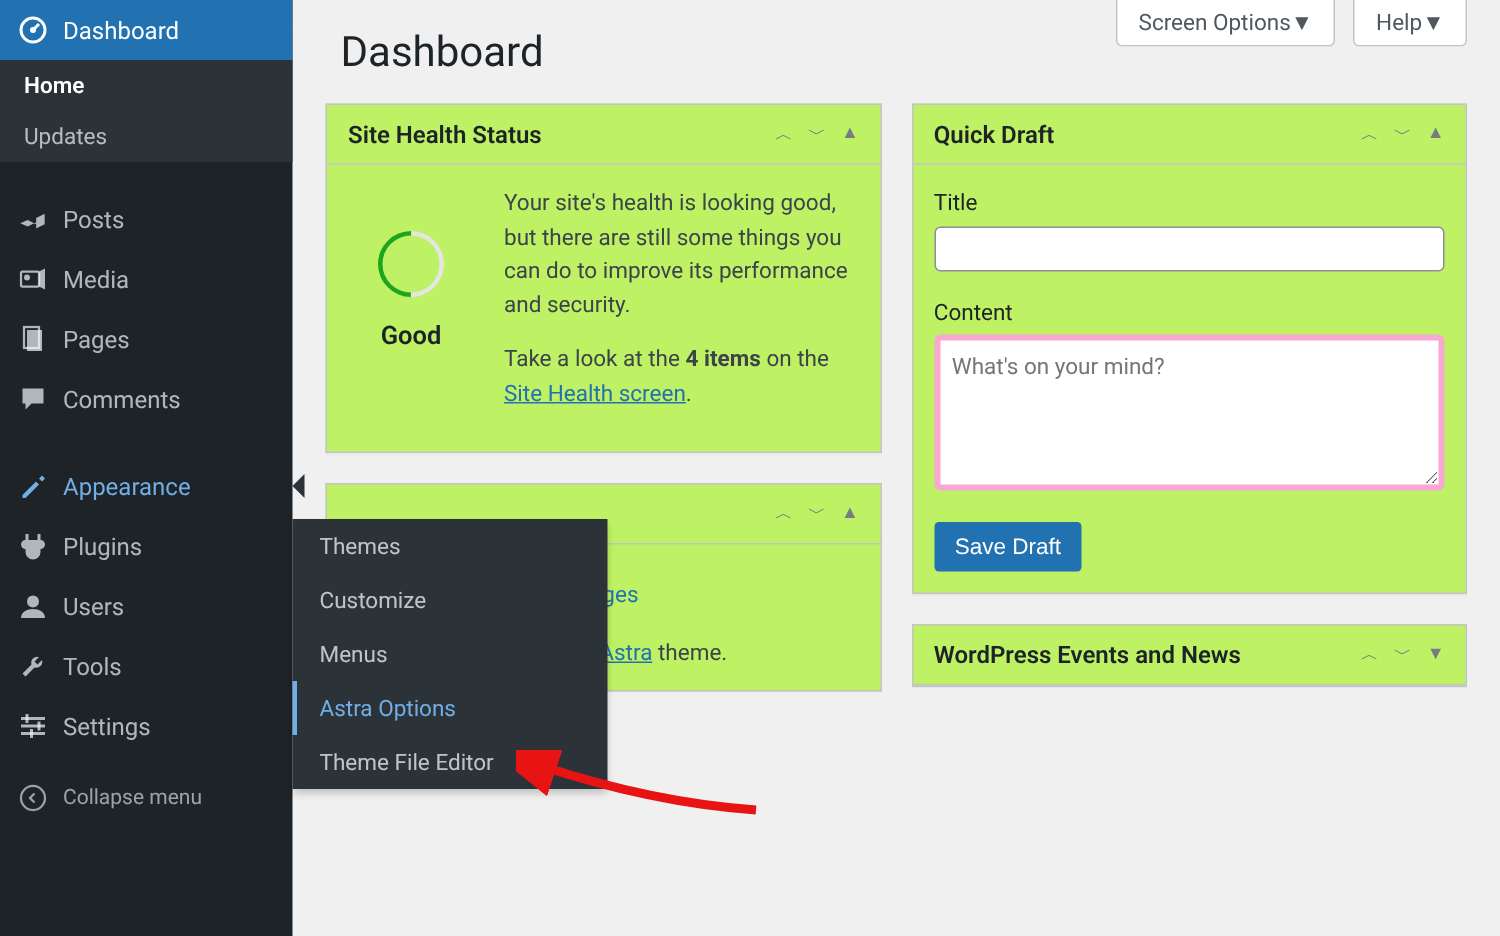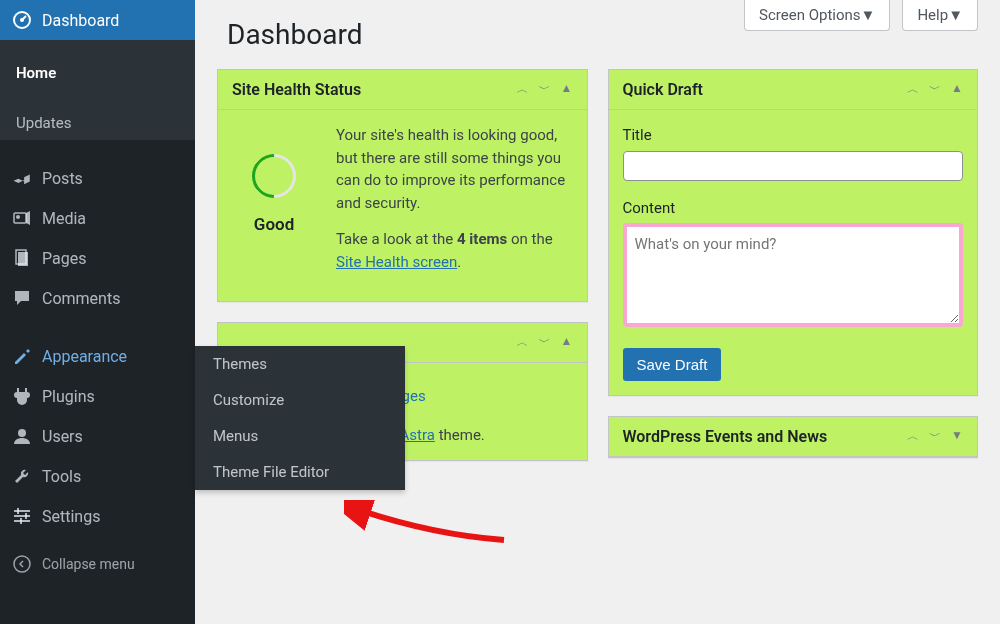--- a/index.html
+++ b/index.html
@@ -7,21 +7,21 @@
 
 
 .sidebar { position: absolute; left: 0; top: 0; width: 195px; height: 624px; background: #1d2327; color: #f0f0f1; }
 .menu-item { display: flex; align-items: center; padding: 10px 12px; cursor: pointer; color: rgba(240,246,252,0.7); font-size: 16px; }
 .menu-item .icon { width: 20px; height: 20px; margin-right: 10px; display: flex; align-items: center; justify-content: center; }
 .menu-item.current { background: #2271b1; color: #fff; position: relative; }
 .menu-item.current::after { content: ''; position: absolute; right: -8px; top: 50%; transform: translateY(-50%); width: 0; height: 0; border: 8px solid transparent; border-right-color: #f0f0f1; }
 .menu-item.active-parent { color: #72aee6; position: relative; }
 .menu-item.active-parent::after { content: ''; position: absolute; right: -8px; top: 50%; transform: translateY(-50%); width: 0; height: 0; border: 8px solid transparent; border-right-color: #2c3338; }
 .submenu { background: #2c3338; }
-.submenu-item { padding: 24px 12px 8px 16px; font-size: 15px; color: rgba(240,246,252,0.7); cursor: pointer; }
+.submenu-item { padding: 8px 12px 8px 16px; font-size: 15px; color: rgba(240,246,252,0.7); cursor: pointer; }
 .submenu-item.active { color: #fff; font-weight: 600; }
 .collapse-item { color: rgba(240,246,252,0.6); font-size: 14px; }
 
 
 .flyout { position: absolute; left: 195px; top: 346px; width: 210px; background: #2c3338; box-shadow: 0 3px 5px rgba(0,0,0,.2); z-index: 100; }
 .flyout-item { padding: 9px 18px; font-size: 15px; color: rgba(240,246,252,0.75); cursor: pointer; }
 .flyout-item.highlighted { color: #72aee6; border-left: 3px solid #72aee6; padding-left: 15px; }
 
 
 .content { position: absolute; left: 195px; top: 0; right: 0; padding: 0 22px 22px 22px; }
@@ -172,20 +172,21 @@
         </svg>
       </span>
     <span>Collapse menu</span>
   </div>
 </div>
 
 <div class="flyout">
   <div class="flyout-item">Themes</div>
   <div class="flyout-item">Customize</div>
   <div class="flyout-item">Menus</div>
+  <div class="flyout-item highlighted">Astra Options</div>
   <div class="flyout-item">Theme File Editor</div>
 </div>
 
 <div class="content">
   <div class="top-buttons">
     <div class="top-btn">
       <span>Screen Options</span>
       <span>▼</span>
     </div>
     <div class="top-btn">

